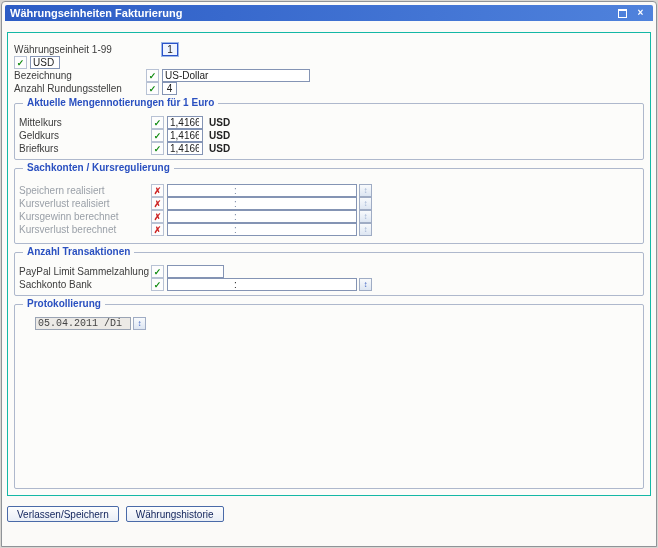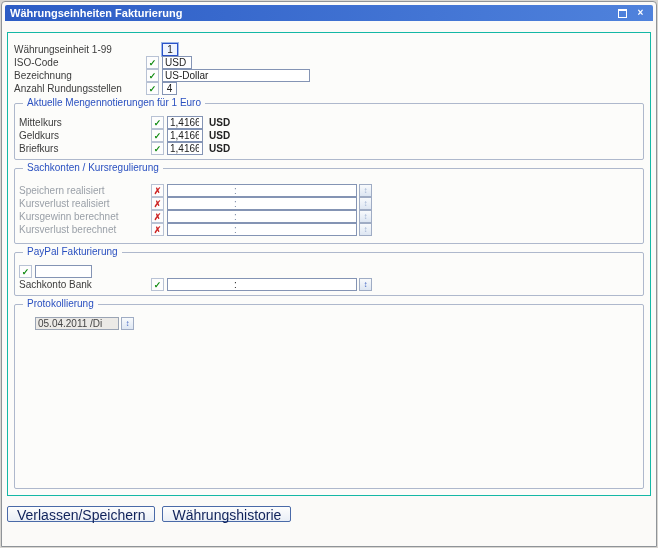--- a/index.html
+++ b/index.html
@@ -58,44 +58,44 @@
     box-shadow:0 0 0 1px #9cb8e8;background:#eef4ff;
   }
   .w-iso{width:30px;}
   .w-bez{width:148px;}
   .w-rund{width:15px;text-align:center;}
   .w-rate{width:36px;text-align:right;padding-right:3px;}
   .unit{margin-left:6px;font-size:10px;font-weight:bold;color:#222;}
   .colon{width:190px;padding-left:66px;}
   .colon.dim{color:#7a88a4;}
   .w-paypal{width:57px;}
-  .w-date{width:84px;background:#eceae6;border-color:#9aa4b4;color:#444;}
+  .w-date{width:96px;background:#eceae6;border-color:#9aa4b4;color:#444;font-family:Liberation Mono, monospace;}
   .lookup{
     width:13px;height:13px;flex:0 0 13px;margin-left:2px;padding:0;
     border:1px solid #9facc4;background:linear-gradient(#f8fafc,#dde6f2);
     font-size:8px;line-height:10px;color:#3a5fc0;
     display:flex;align-items:center;justify-content:center;cursor:default;
   }
   .lookup.dim{color:#9fb2d2;}
   
   .fs{
     position:relative;border:1px solid #aeb8cc;border-radius:2px;
     margin:8px 2px 0;padding:12px 2px 4px;flex:0 0 auto;
   }
   .fs .legend{
     position:absolute;top:-7px;left:8px;background:#fcfcfa;
-    padding:0 4px;font-size:10px;color:#2a50c0;white-space:nowrap;
+    padding:0 4px;font-size:10px;color:#2a50c0;white-space:nowrap;font-weight:bold;
   }
   .fs.accounts{padding-top:15px;padding-bottom:7px;}
   .fs.protocol{flex:1 1 auto;}
   
   .footer{position:absolute;left:5px;bottom:24px;display:flex;gap:7px;}
   .btn{
     height:16px;padding:0 9px;font-family:"Liberation Sans","DejaVu Sans",sans-serif;
-    font-size:14px;color:#10225a;
+    font-size:10px;color:#10225a;
     background:linear-gradient(#fdfdfd,#e9eef6);
     border:1px solid #4a6aa8;border-radius:2px;cursor:default;white-space:nowrap;
   }
 </style>
 </head>
 <body>
 
 <div class="screen">
   <div class="window">
 
@@ -110,21 +110,20 @@
     </div>
 
     <div class="panel">
 
       <div class="row">
         <span class="lbl">Währungseinheit 1-99</span>
         <span class="spacer"></span>
         <input class="inp focus-inp" value="1" style="">
       </div>
       <div class="row">
-        <span class="lbl">ISO-Code</span>
         <button class="tog check">✓</button>
         <input class="inp w-iso" value="USD" style="">
       </div>
       <div class="row">
         <span class="lbl">Bezeichnung</span>
         <button class="tog check">✓</button>
         <input class="inp w-bez" value="US-Dollar" style="">
       </div>
       <div class="row">
         <span class="lbl">Anzahl Rundungsstellen</span>
@@ -176,22 +175,23 @@
         </div>
         <div class="row">
           <span class="lbl dis">Kursverlust berechnet</span>
           <button class="tog cross">✗</button>
           <input class="inp colon dim" value=":" style="">
           <button class="lookup dim">↕</button>
         </div>
       </div>
 
       <div class="fs">
-        <span class="legend">PayPal Fakturierung</span>
-        <div class="row">
+        <span class="legend">Anzahl Transaktionen</span>
+        <div class="row">
+          <span class="lbl">PayPal Limit Sammelzahlung</span>
           <button class="tog check">✓</button>
           <input class="inp w-paypal" value="" style="">
         </div>
         <div class="row">
           <span class="lbl">Sachkonto Bank</span>
           <button class="tog check">✓</button>
           <input class="inp colon" value=":" style="">
           <button class="lookup">↕</button>
         </div>
       </div>

